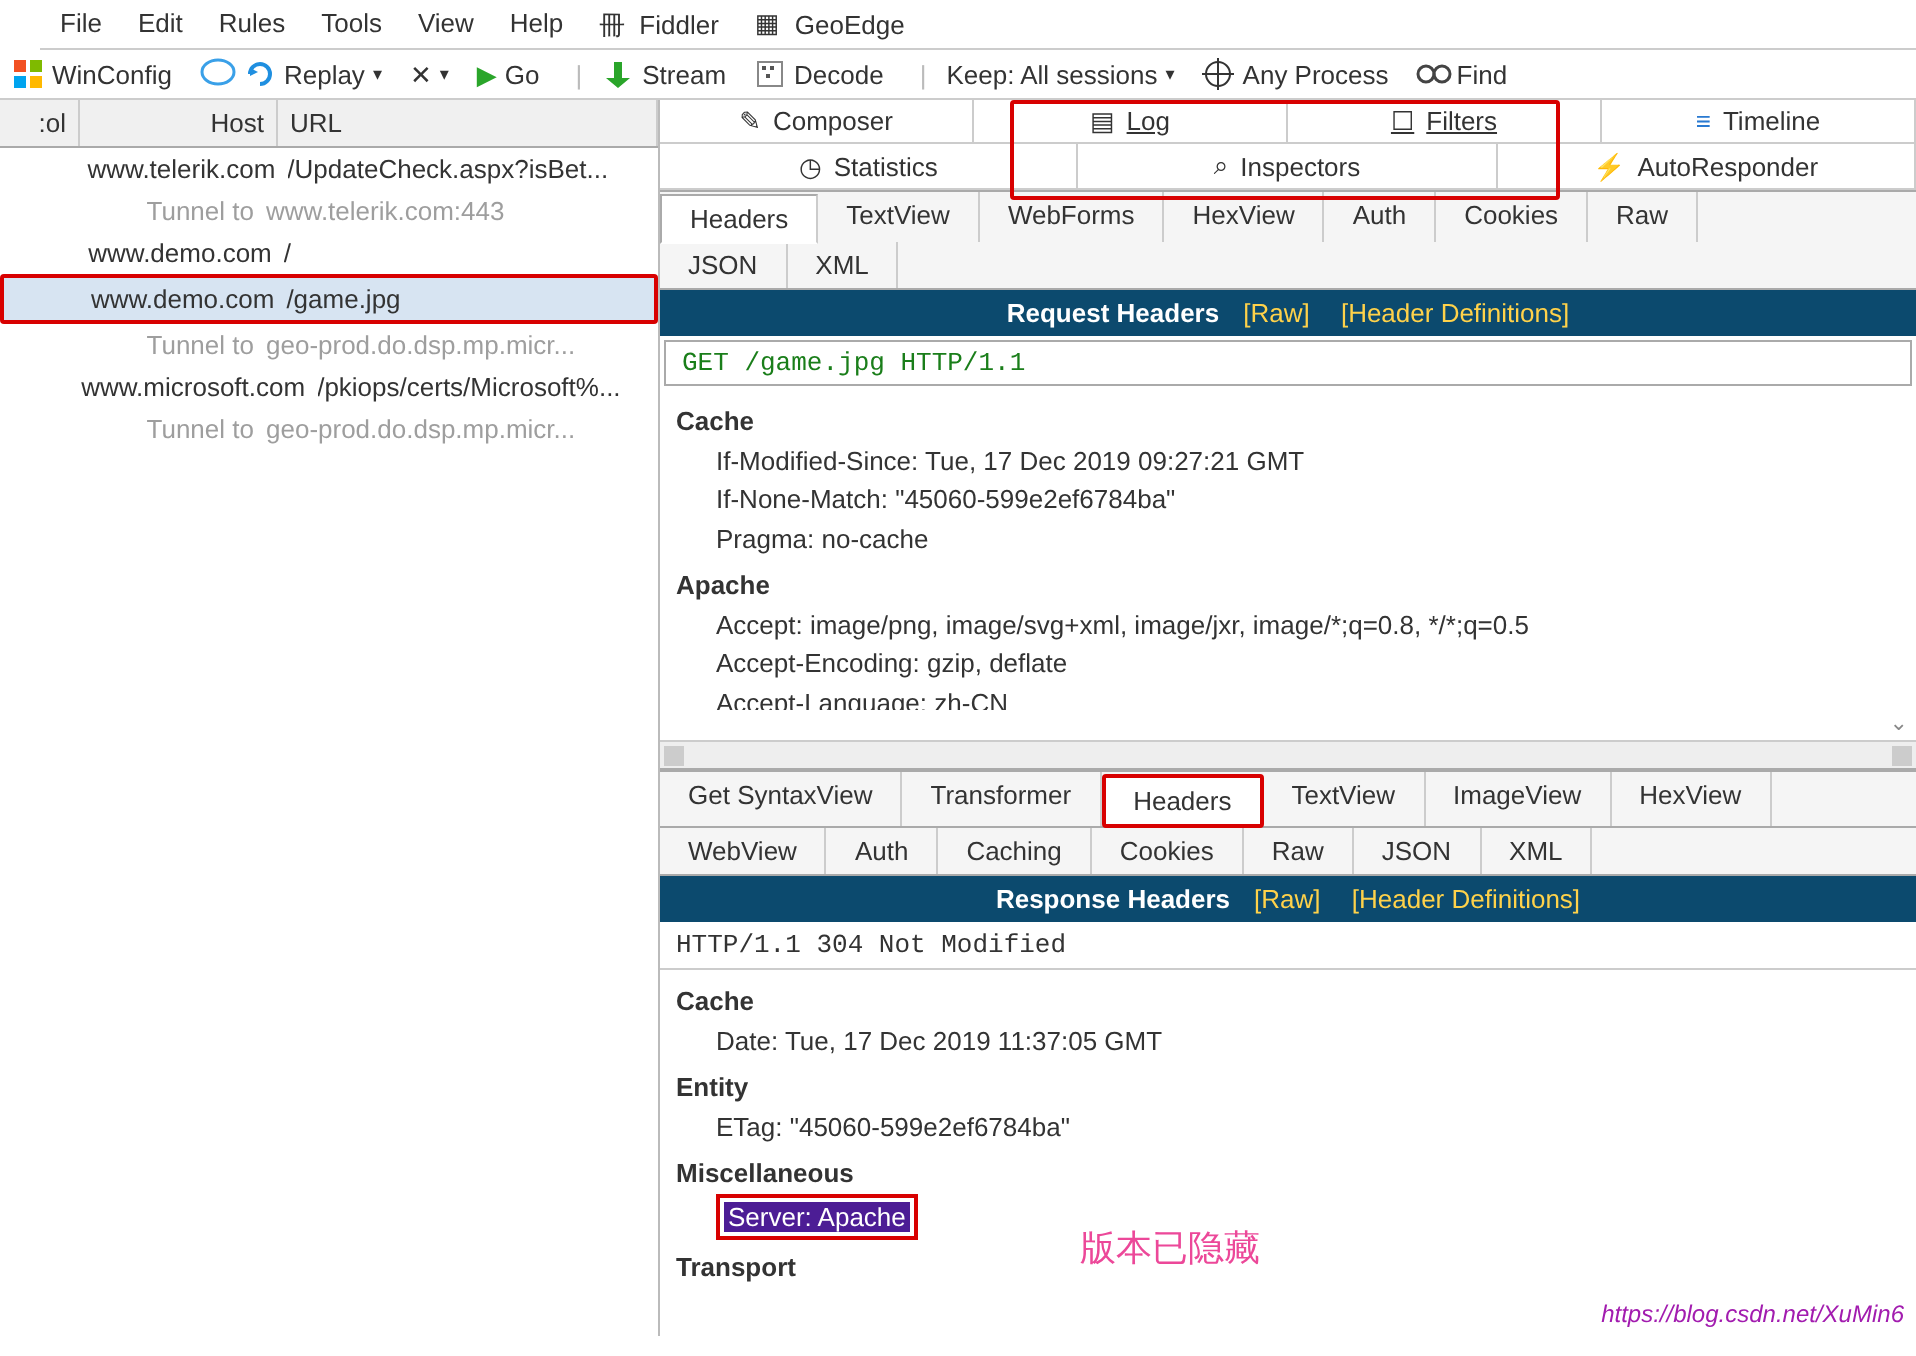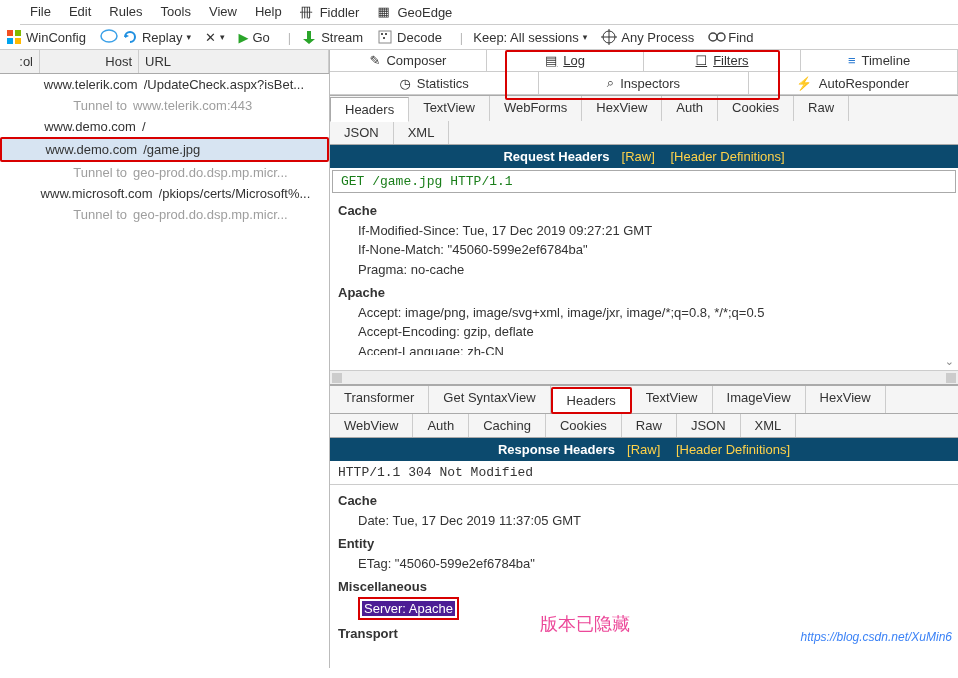--- a/index.html
+++ b/index.html
@@ -48,21 +48,21 @@
 .hdrsblock .kv { margin-left:20px; }
 .scrollsign { text-align:right; color:#888; font-size:11px; padding:0 4px 2px 0;}
 .hscroll { height:14px; background:#eee; border-top:1px solid #ccc; position:relative; }
 .hscroll::before, .hscroll::after { content:""; position:absolute; top:2px; width:10px; height:10px; background:#ccc; }
 .hscroll::before{left:2px;} .hscroll::after{right:2px;}
 
 .resp-area { border-top:2px solid #aaa; }
 .statusline { font-family:"Courier New",monospace; padding:4px 8px; border-bottom:1px solid #ccc; }
 .selserver { background:#4c1d95; color:#fff; padding:0 2px; }
 .anno { color:#ec4899; font-size:18px; position:absolute; }
-.watermark { position:absolute; right:6px; bottom:24px; color:#3b82f6; font-size:12px; font-style:italic;text-align:right;}
+.watermark { position:absolute; right:6px; bottom:4px; color:#a21caf; font-size:12px; font-style:italic;text-align:right;}
 .srvbox { display:inline-block; border:2px solid #d80000; padding:0 2px; }
 svg { display:block; }
 </style>
 </head>
 <body>
 
 <div class="menubar">
   <span>File</span>
   <span>Edit</span>
   <span>Rules</span>
@@ -270,22 +270,22 @@
       <div class="kv">Accept: image/png, image/svg+xml, image/jxr, image/*;q=0.8, */*;q=0.5</div>
       <div class="kv">Accept-Encoding: gzip, deflate</div>
       <div class="kv">Accept-Language: zh-CN</div>
 
     </div>
     <div class="scrollsign">⌄</div>
     <div class="hscroll"></div>
 
     <div class="resp-area">
       <div class="resptabs">
+        <div class="t">Get SyntaxView</div>
         <div class="t">Transformer</div>
-        <div class="t">Get SyntaxView</div>
         <div class="t sel boxed">Headers</div>
         <div class="t">TextView</div>
         <div class="t">ImageView</div>
         <div class="t">HexView</div>
       </div>
       <div class="resptabs">
         <div class="t">WebView</div>
         <div class="t">Auth</div>
         <div class="t">Caching</div>
         <div class="t">Cookies</div>

